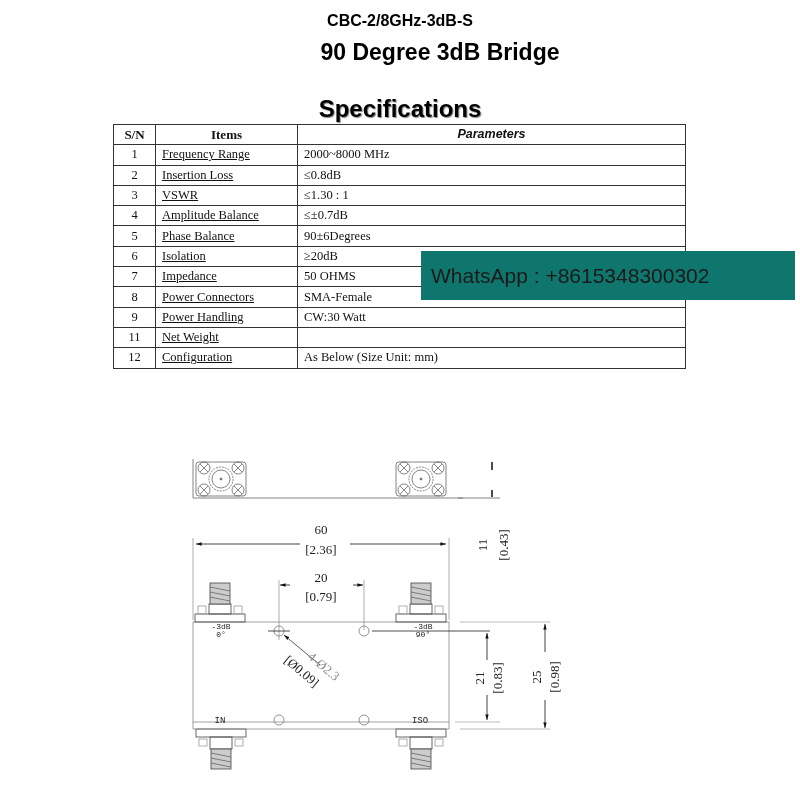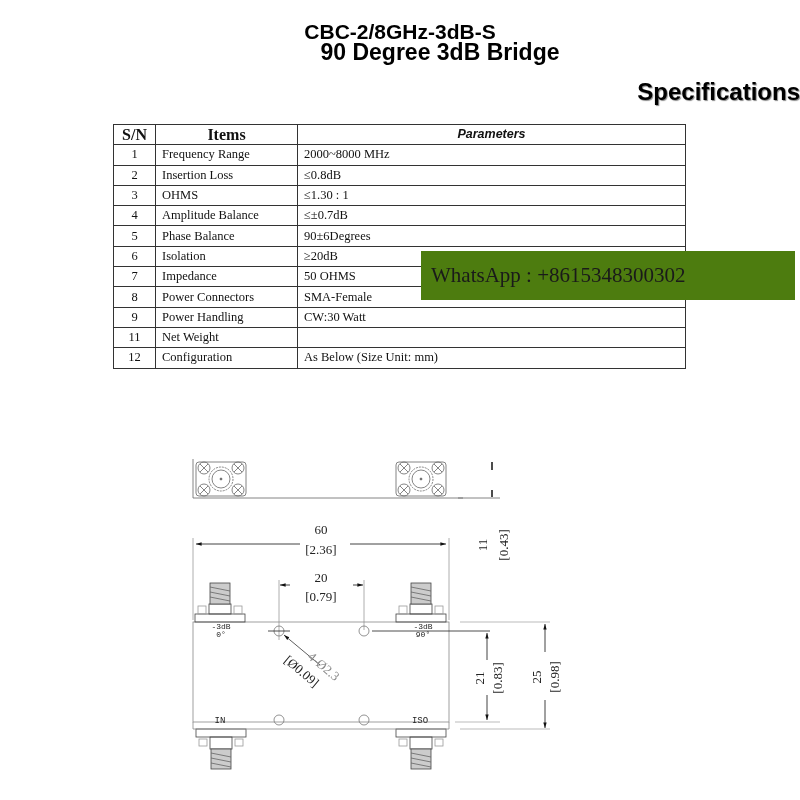--- a/index.html
+++ b/index.html
@@ -1,27 +1,27 @@
 <!DOCTYPE html>
 <html><head>
 <meta charset="utf-8">
 <style>
   html, body { margin:0; padding:0; background:#ffffff; }
   body { width:800px; height:800px; position:relative; overflow:hidden; font-family:"Liberation Serif", serif; color:#111; }
   .title { position:absolute; left:0; width:800px; text-align:center; font-family:"Liberation Sans", sans-serif; font-weight:bold; color:#000; }
-  .t1 { top:20px; font-size:21px; }
+  .t1 { top:12px; font-size:16px; }
   .t2 { top:39px; font-size:23px;margin-left:40px; }
-  .t3 { top:78px; font-size:24px; text-shadow:1px 1px 1px #888;text-align:right; }
+  .t3 { top:95px; font-size:24px; text-shadow:1px 1px 1px #888; }
   table.spec { position:absolute; left:113px; top:124px; width:573px; border-collapse:collapse; font-size:12.5px; }
   table.spec td, table.spec th { border:1px solid #333; height:19.3px; padding:0 0 0 6px; line-height:19px; white-space:nowrap; }
-  table.spec th { font-weight:bold; font-size:16px; text-align:center; padding:0; }
+  table.spec th { font-weight:bold; font-size:13px; text-align:center; padding:0; }
   table.spec th.params { font-family:"Liberation Sans", sans-serif; font-size:12.5px;font-style:italic; }
   table.spec td.sn { text-align:center; padding:0; width:41px; }
-  table.spec td.item { width:135px; }
-  .overlay { position:absolute; left:421px; top:251px; width:374px; height:49px; background:#4d7c0f; font-family:Liberation Serif, serif; font-size:21px; color:#1a1a1a; line-height:49px; padding-left:10px; box-sizing:border-box; white-space:nowrap; }
+  table.spec td.item { width:135px;text-decoration:underline; }
+  .overlay { position:absolute; left:421px; top:251px; width:374px; height:49px; background:#0f766e; font-family:Liberation Sans, sans-serif; font-size:21px; color:#1a1a1a; line-height:49px; padding-left:10px; box-sizing:border-box; white-space:nowrap; }
   svg.drawing { position:absolute; left:0; top:440px; }
   .dim { font-family:"Liberation Serif", serif; font-size:13px; fill:#222; }
   .small { font-family:"Liberation Mono", monospace; font-size:8px; fill:#222; }
 </style>
 </head>
 <body>
 
 <div class="title t1">CBC-2/8GHz-3dB-S</div>
 <div class="title t2">90 Degree 3dB Bridge</div>
 <div class="title t3">Specifications</div>
@@ -40,21 +40,21 @@
         <td class="item">Frequency Range</td>
         <td>2000~8000 MHz</td>
       </tr>
     <tr>
         <td class="sn">2</td>
         <td class="item">Insertion Loss</td>
         <td>≤0.8dB</td>
       </tr>
     <tr>
         <td class="sn">3</td>
-        <td class="item">OHMS</td>
+        <td class="item">VSWR</td>
         <td>≤1.30 : 1</td>
       </tr>
     <tr>
         <td class="sn">4</td>
         <td class="item">Amplitude Balance</td>
         <td>≤±0.7dB</td>
       </tr>
     <tr>
         <td class="sn">5</td>
         <td class="item">Phase Balance</td>

